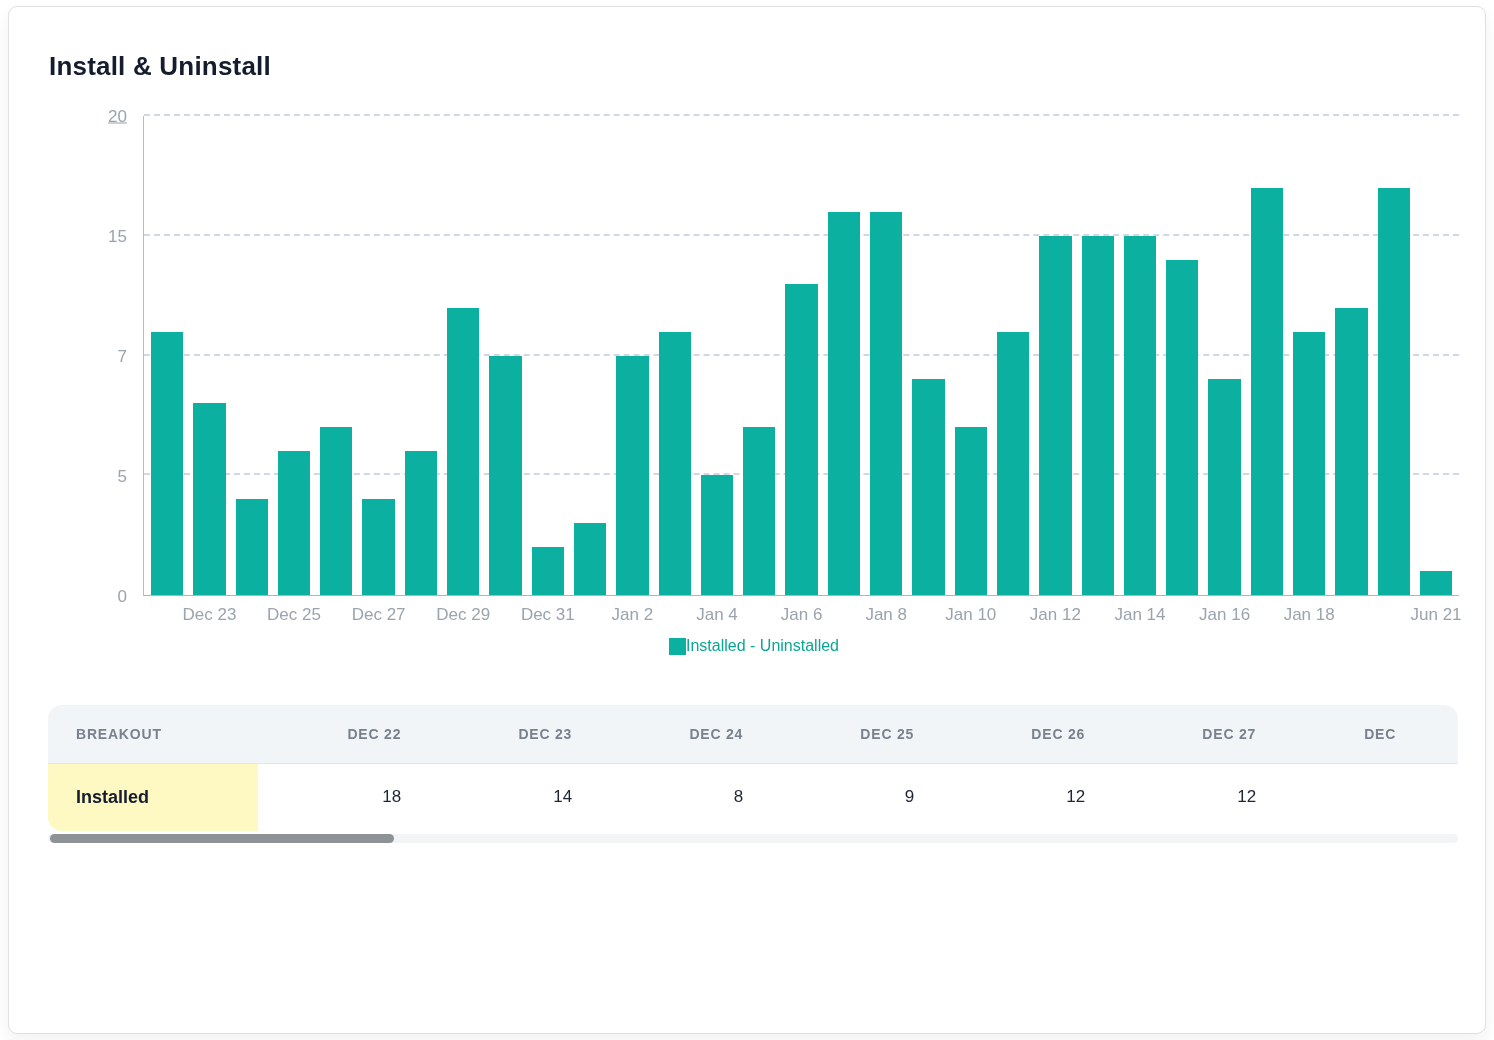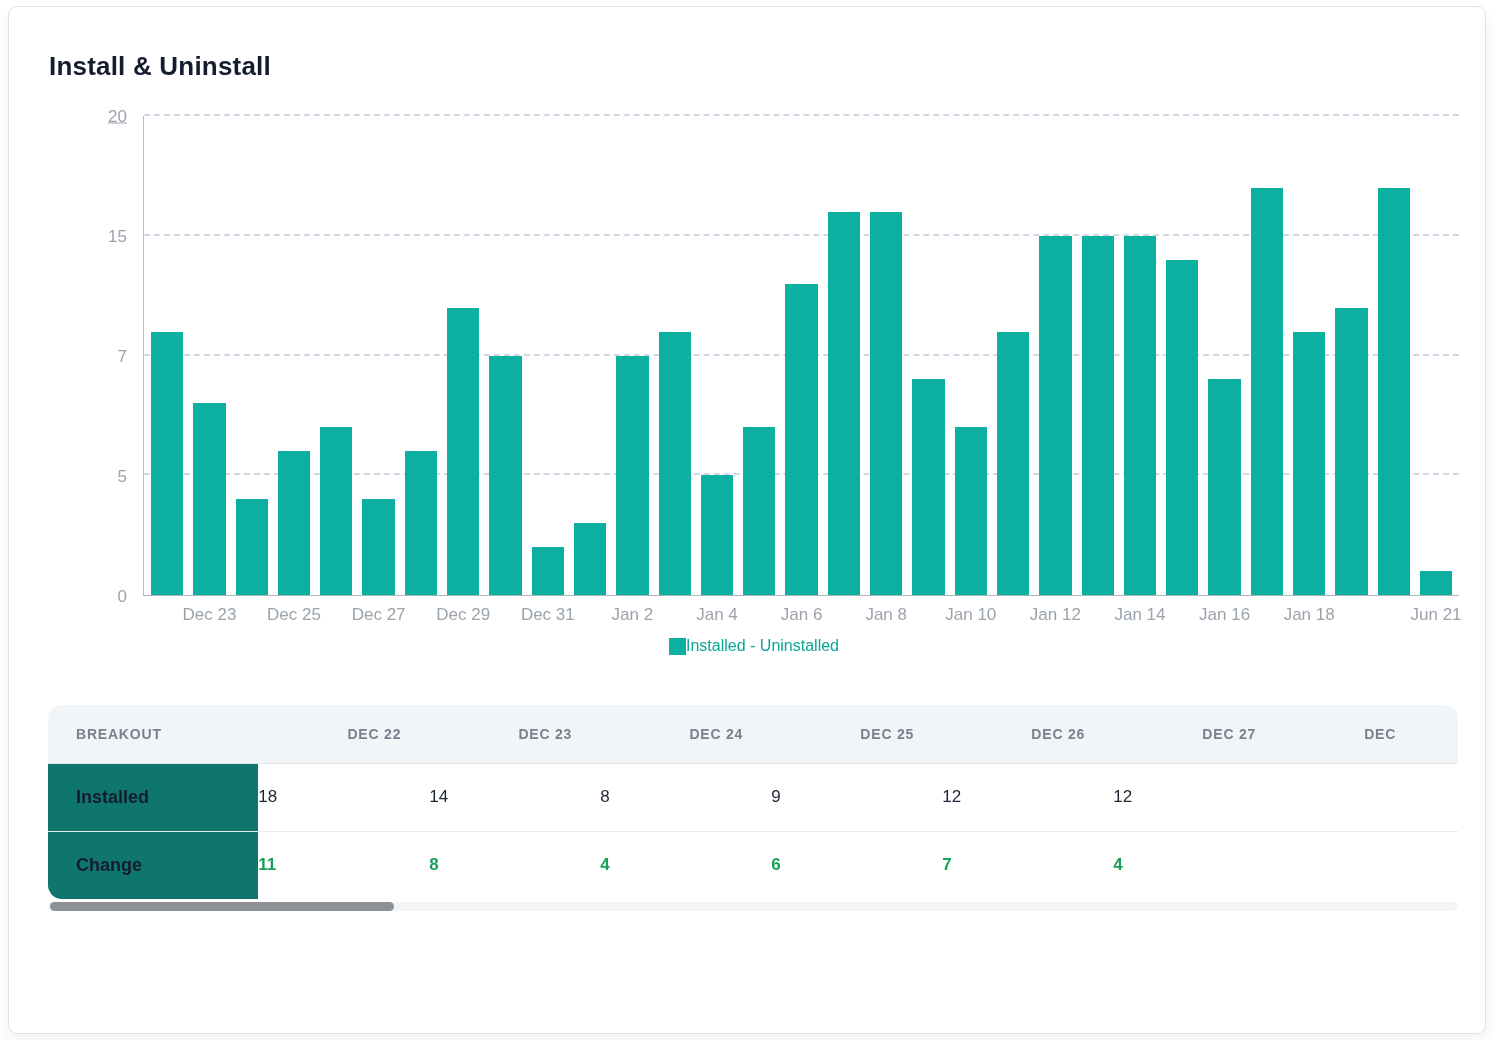--- a/index.html
+++ b/index.html
@@ -37,24 +37,24 @@
   table{border-collapse:collapse;table-layout:fixed;border-spacing:0}
   thead th{
     background:#f2f5f8;height:58px;font-size:14px;font-weight:700;letter-spacing:.8px;
     color:#78828f;text-align:right;padding:0 28px 0 0;white-space:nowrap;
   }
   thead th.rowhead{text-align:left;padding:0 0 0 28px}
   thead th.partial{text-align:left;padding:0 0 0 80px;overflow:hidden}
   tbody tr{border-top:1px solid #e8ebef}
   tbody tr:first-child{border-top:1px solid #e2e6eb}
   tbody th.rowlabel{
-    background:#0f766e;text-align:left;padding:0 0 0 28px;height:68px;
+    background:#fef9c3;text-align:left;padding:0 0 0 28px;height:68px;
     font-size:18px;font-weight:700;color:var(--ink);white-space:nowrap;
   }
-  tbody td{padding:0 28px 0 0;font-size:17px;color:#1d2534;background:#fff}
+  tbody td{text-align:right;padding:0 28px 0 0;font-size:17px;color:#1d2534;background:#fff}
   tr.change td{color:var(--green);font-weight:700;font-size:17px}
   .scrollbar{position:relative;height:9px;margin:3px 27px 0 39px;background:#f3f4f6;border-radius:5px}
   .thumb{position:absolute;left:2px;top:0;height:9px;width:344px;background:#8e9196;border-radius:5px}
 </style>
 </head>
 <body>
 
 <div class="card">
   <h2 class="title">Install &amp; Uninstall</h2>
 
@@ -204,29 +204,19 @@
           <tr>
             <th class="rowlabel" scope="row">Installed</th>
             <td>18</td>
             <td>14</td>
             <td>8</td>
             <td>9</td>
             <td>12</td>
             <td>12</td>
             <td></td>
           </tr>
-          <tr class="change">
-            <th class="rowlabel" scope="row">Change</th>
-            <td>11</td>
-            <td>8</td>
-            <td>4</td>
-            <td>6</td>
-            <td>7</td>
-            <td>4</td>
-            <td></td>
-          </tr>
         </tbody>
     </table>
   </div>
   <div class="scrollbar">
     <div class="thumb"></div>
   </div>
 </div>
 
 </body></html>

